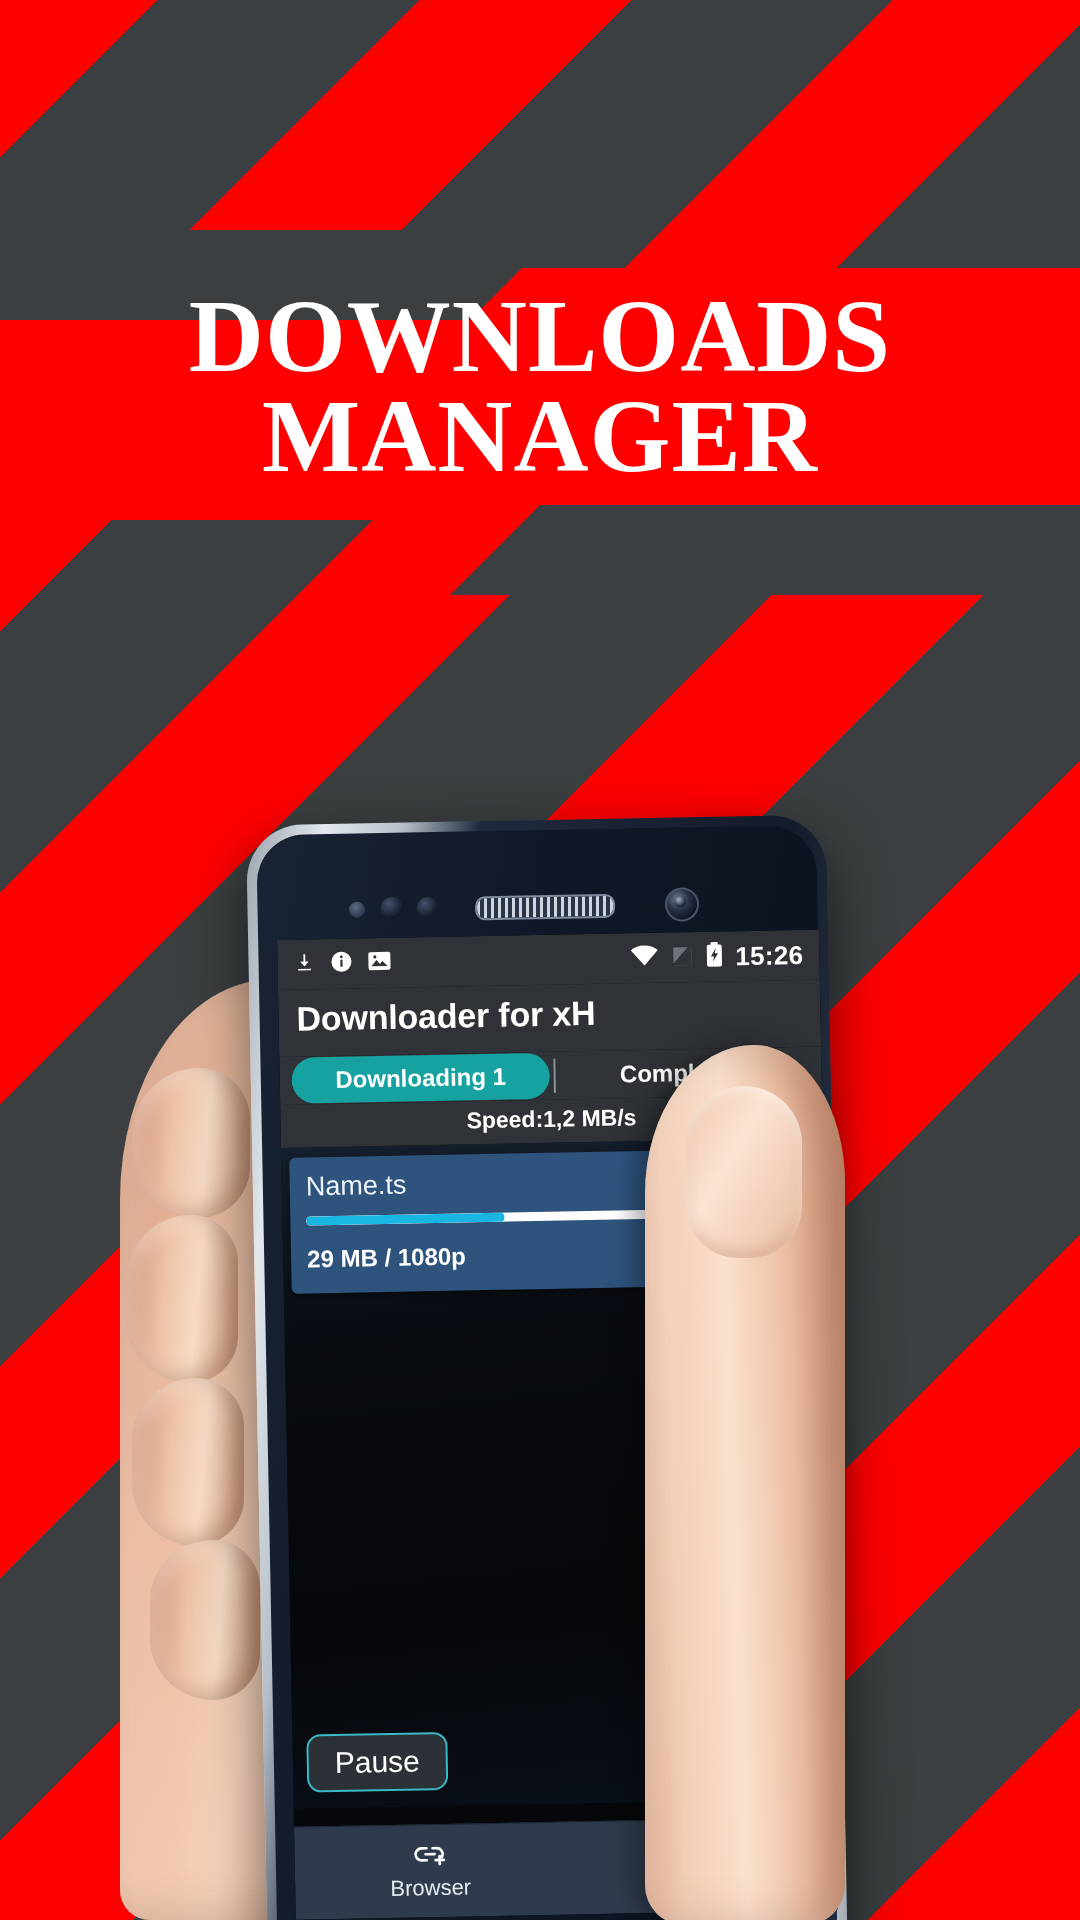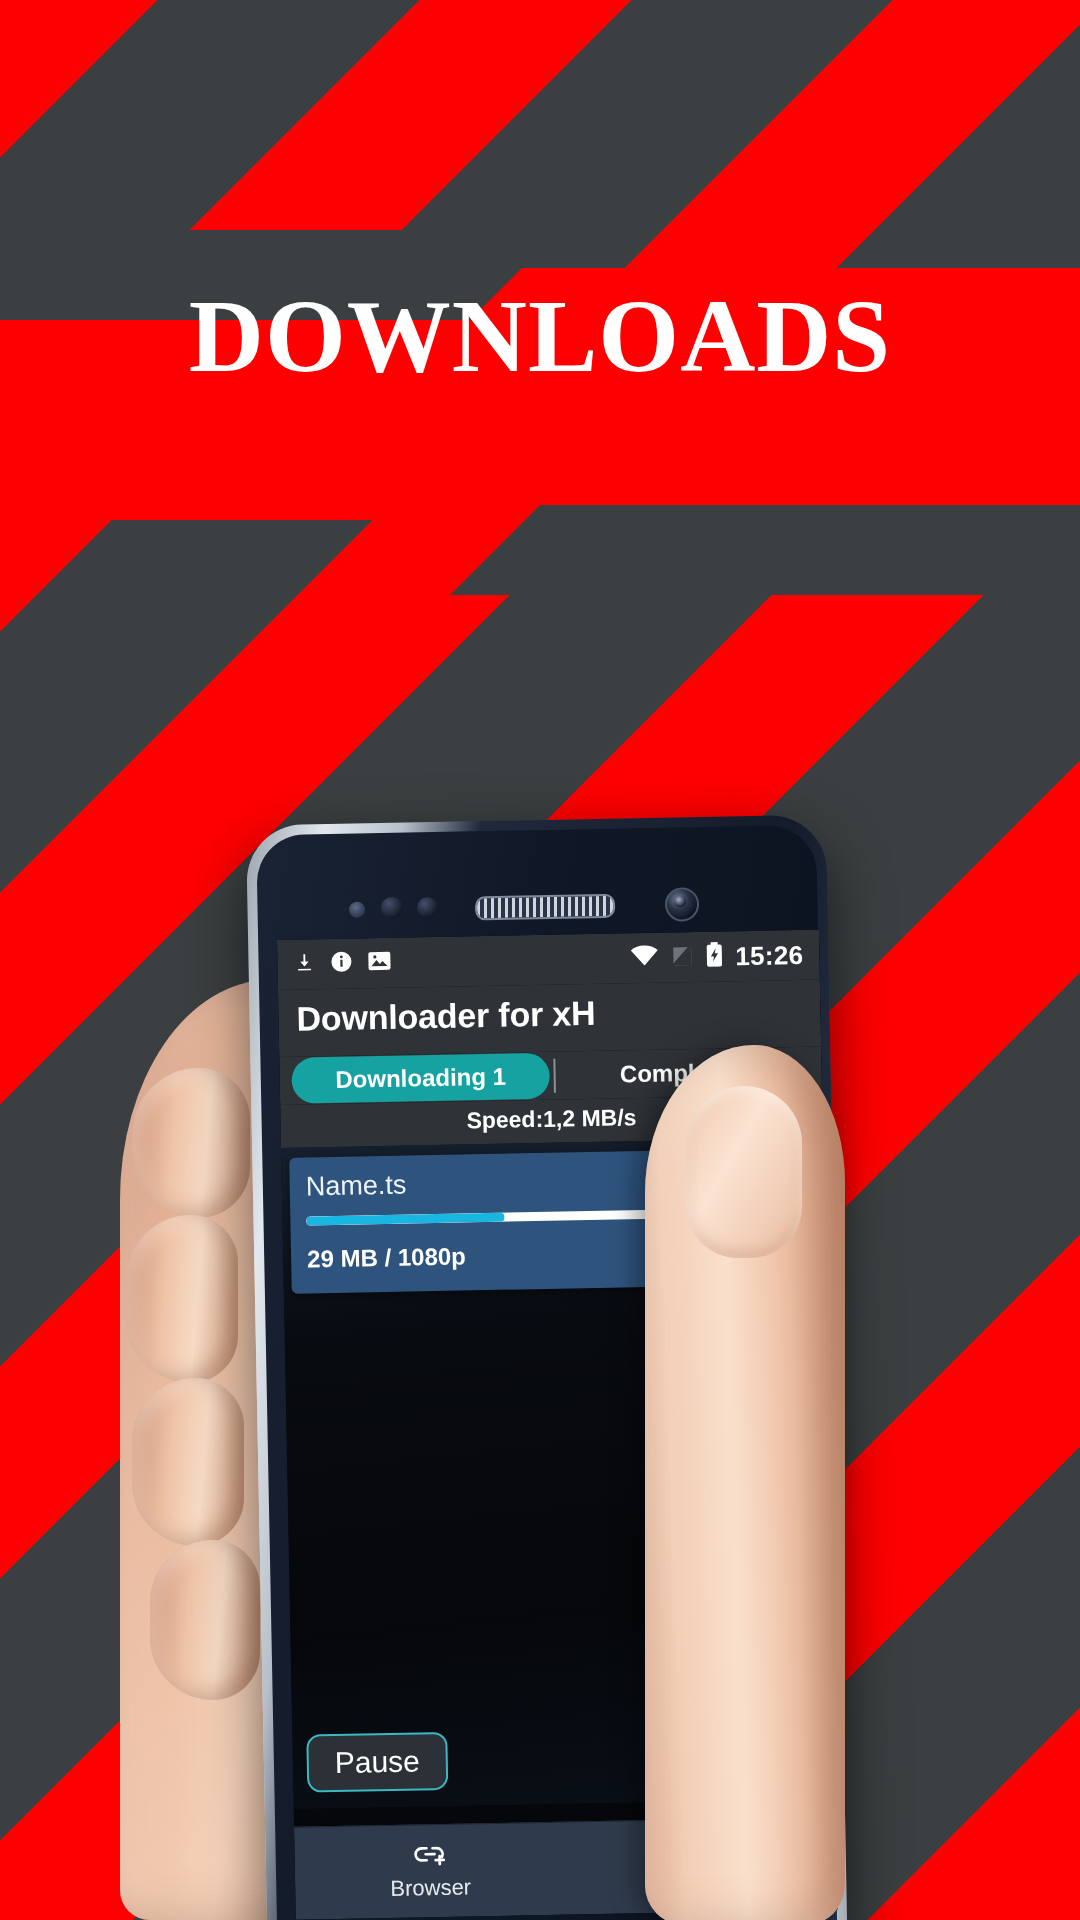--- a/index.html
+++ b/index.html
@@ -390,20 +390,21 @@
 
   <div class="bg-stripes"></div>
 
   <div class="headline-band"></div>
   <div class="band-wedge wedge-tl"></div>
   <div class="band-wedge wedge-br"></div>
 
   <div class="headline-wrap">
     <div class="headline">
       <span>DOWNLOADS</span>
+      <span class="l2">MANAGER</span>
     </div>
   </div>
 
   <div class="hand-back"></div>
   <div class="knuckle k1"></div>
   <div class="knuckle k2"></div>
   <div class="knuckle k3"></div>
   <div class="knuckle k4"></div>
 
   <div class="phone">

